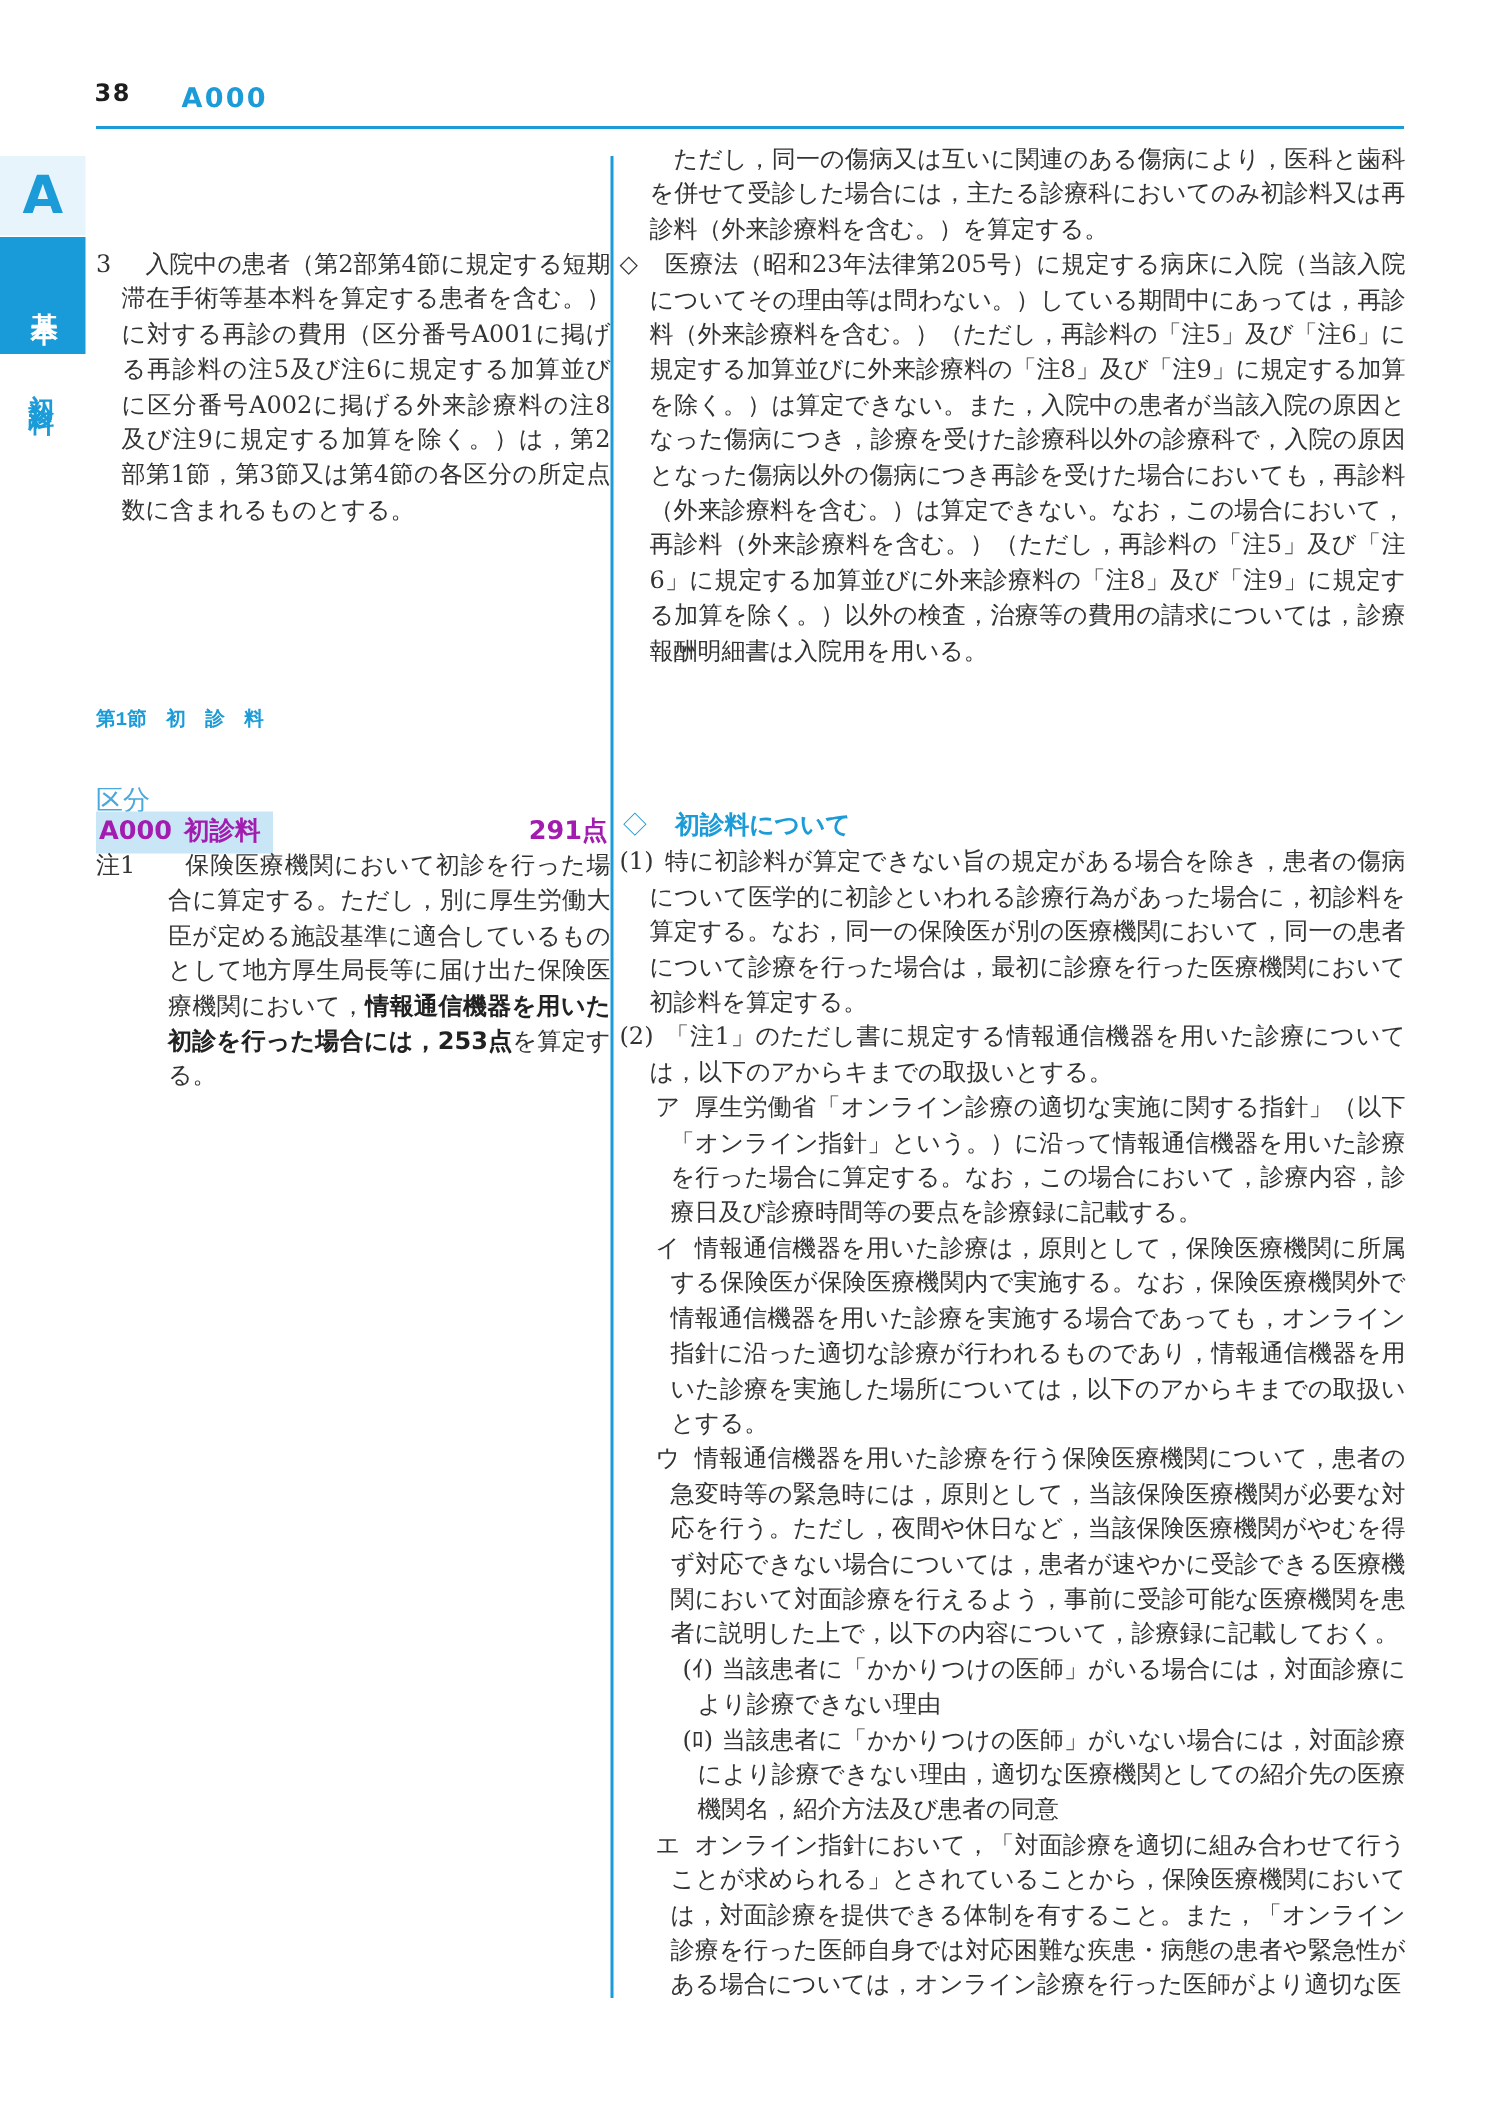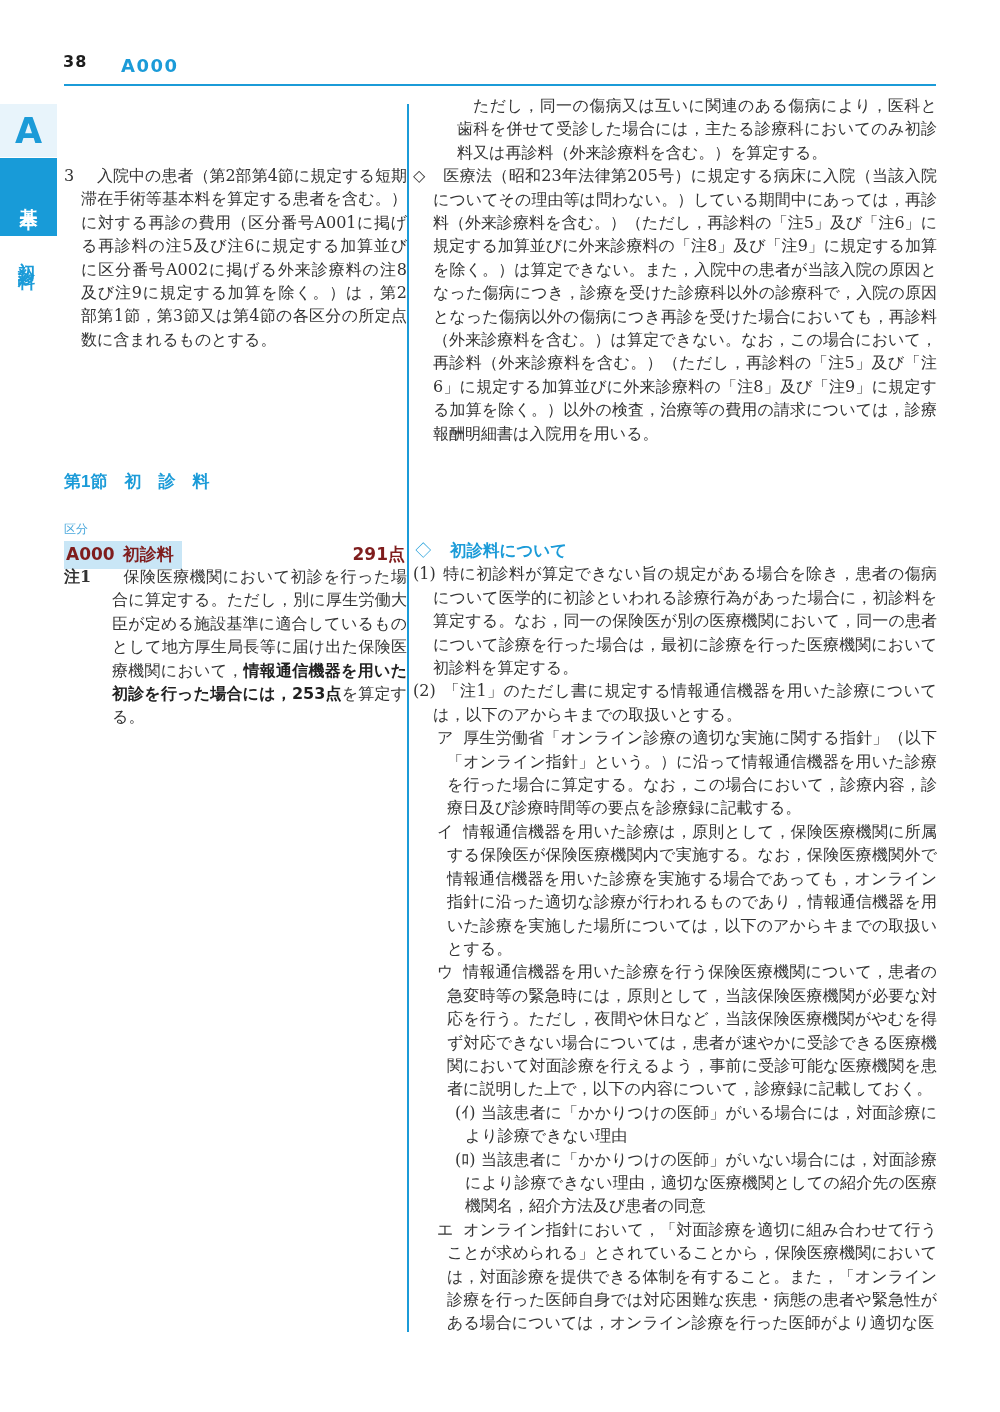--- a/index.html
+++ b/index.html
@@ -64,43 +64,43 @@
     font-weight:700; color:#222;
   }
 
   
   .block-item3 { position:absolute; left:64px; top:164px; width:343px; }
   .block-item3 .body-p { padding-left:17px; text-indent:-17px; }
   .mk-item3 { width:33px; }
 
   .section-title {
     position:absolute; left:64px; top:470px;
-    font-family:Liberation Sans, sans-serif;
-    font-size:17px; font-weight:700; color:#1b9bd8;
+    font-family:Liberation Mono, monospace;
+    font-size:13px; font-weight:700; color:#1b9bd8;
   }
   .kubun-label {
     position:absolute; left:64px; top:521px;
     font-family:"DejaVu Sans","Liberation Sans",sans-serif;
-    font-size:12px; color:#4aa8dc;
+    font-size:18px; color:#4aa8dc;
   }
   .fee-line {
     position:absolute; left:64px; top:541px; width:341px;
     display:flex; justify-content:space-between; align-items:baseline;
     font-family:"DejaVu Sans","Liberation Sans",sans-serif;
-    font-size:17px; font-weight:700; color:#7f1d1d; line-height:25px;
+    font-size:17px; font-weight:700; color:#a21caf; line-height:25px;
   }
   .fee-highlight { background:#c9e6f6; padding:1px 8px 2px 2px; }
   .fee-code { margin-right:8px; }
   .block-note1 { position:absolute; left:64px; top:565px; width:343px; }
   .block-note1 .body-p { padding-left:48px; text-indent:-48px; }
-  .mk-note1 { width:59px;font-weight:bold; }
+  .mk-note1 { width:59px; }
 
   
   .rc-top { position:absolute; left:433px; top:94px; width:504px; }
-  .carryover-p { text-indent:16px;margin-left:24px; }
+  .carryover-p { text-indent:16px; }
   .diamond-p { text-indent:-20px; }
   .mk-dia { width:30px; color:#3a3a3a; }
 
   .rc-section { position:absolute; left:433px; top:539px; width:504px; }
   .sec2-head {
     font-family:Liberation Sans, sans-serif;
     font-size:16.5px; font-weight:700; color:#1b9bd8;
     line-height:23.4px; margin:0; text-indent:-18px;
   }
   .mk-dia2 { display:inline-block; width:35px; text-indent:0; font-weight:400; }

